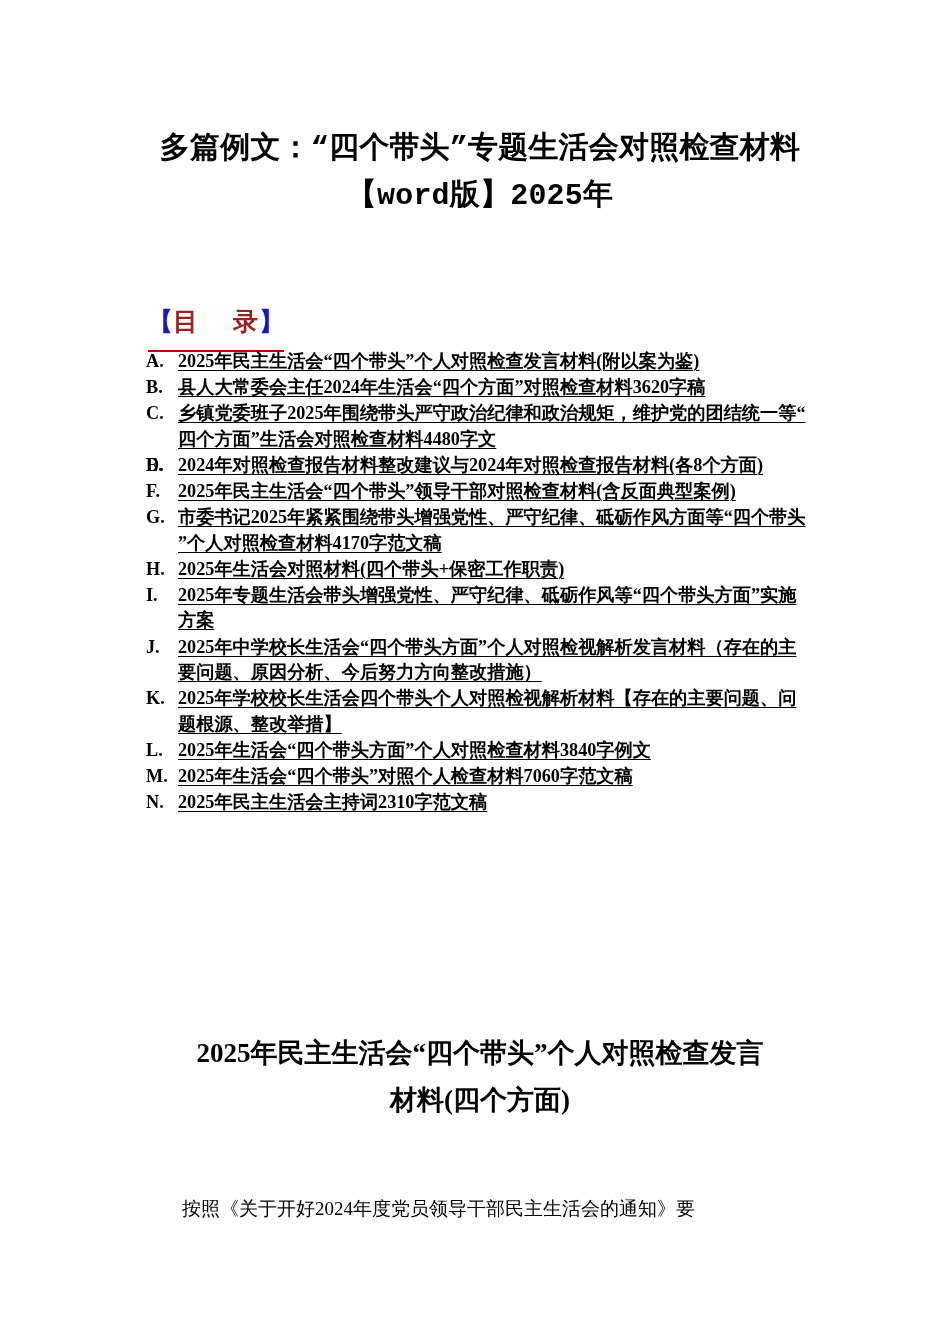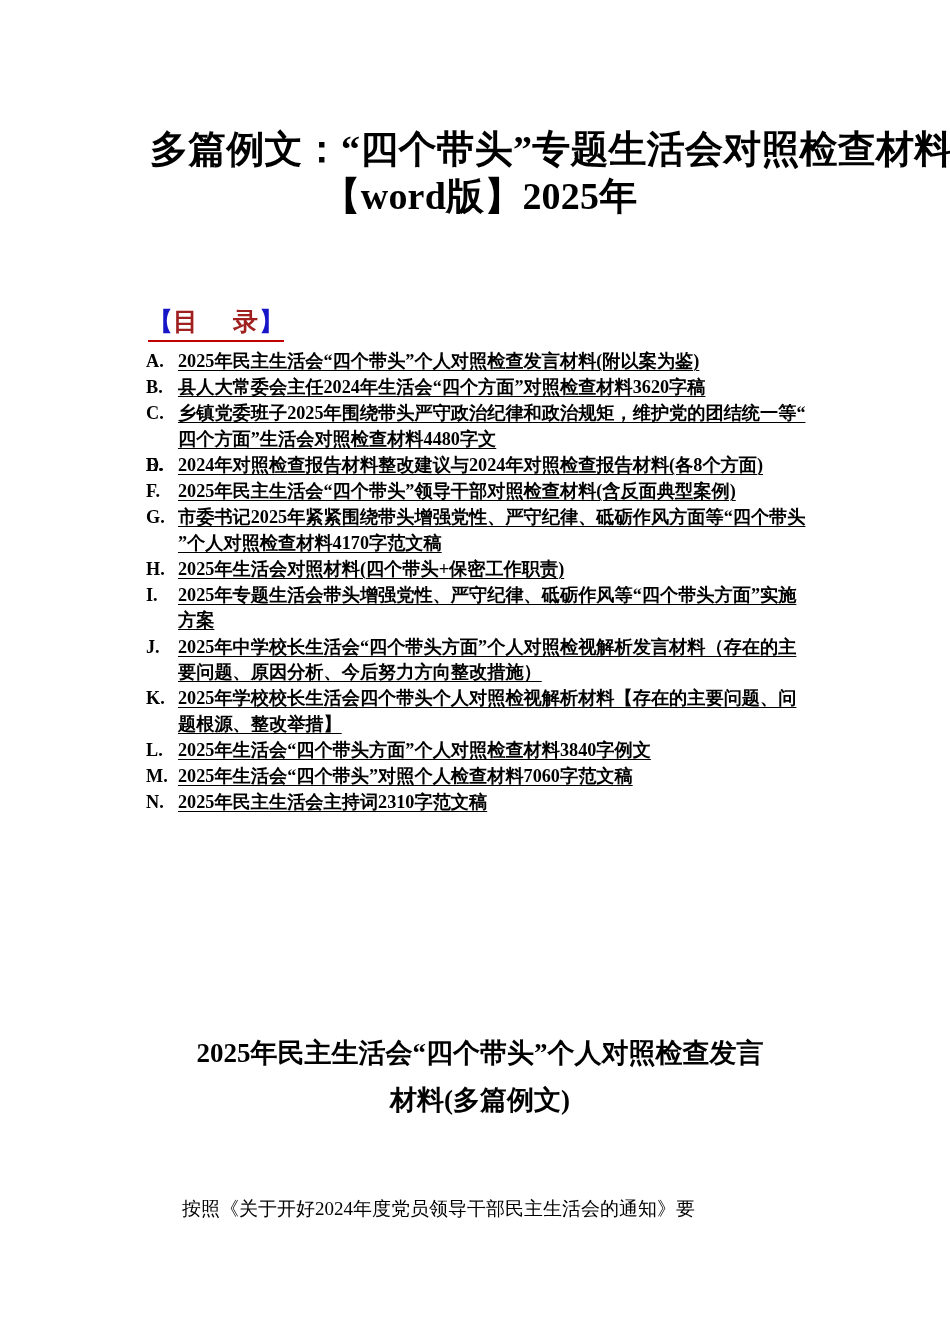--- a/index.html
+++ b/index.html
@@ -24,42 +24,42 @@
     box-sizing: border-box;
   }
 
   
   .doc-title {
     position: absolute;
     left: 150px;
     top: 126px;
     width: 660px;
     text-align: center;
-    font-size: 38px;
+    font-size: 30px;
     line-height: 47px;
     font-weight: 700;
     letter-spacing: 0.2px;
-    font-family: Liberation Serif, serif;
+    font-family: Liberation Mono, monospace;
   }
   .doc-title .t-line {
     display: block;
     white-space: nowrap;
   }
 
   
   .toc-heading {
     position: absolute;
     left: 148px;
     top: 305px;
     font-size: 25px;
     line-height: 34px;
     font-weight: 700;
     white-space: nowrap;
     border-bottom: 2px solid #c00000;
-    padding-bottom: 1px;
+    padding-bottom: 11px;
     display: inline-block;
   }
   .toc-heading .brk {
     color: #1616c8;
   }
   .toc-heading .lbl {
     color: #a02020;
     letter-spacing: 1px;
   }
   .toc-heading .gap {
@@ -202,18 +202,18 @@
     </div>
 
     <div class="toc-item">
       <span class="toc-marker">N.</span><span class="toc-text">2025年民主生活会主持词2310字范文稿</span>
     </div>
 
   </div>
 
   <div class="section-heading">
     <span class="s-line">2025年民主生活会“四个带头”个人对照检查发言</span>
-    <span class="s-line">材料(多篇例文)</span>
+    <span class="s-line">材料(四个方面)</span>
   </div>
 
   <p class="body-para">按照《关于开好2024年度党员领导干部民主生活会的通知》要</p>
 
 </div>
 
 </body></html>

